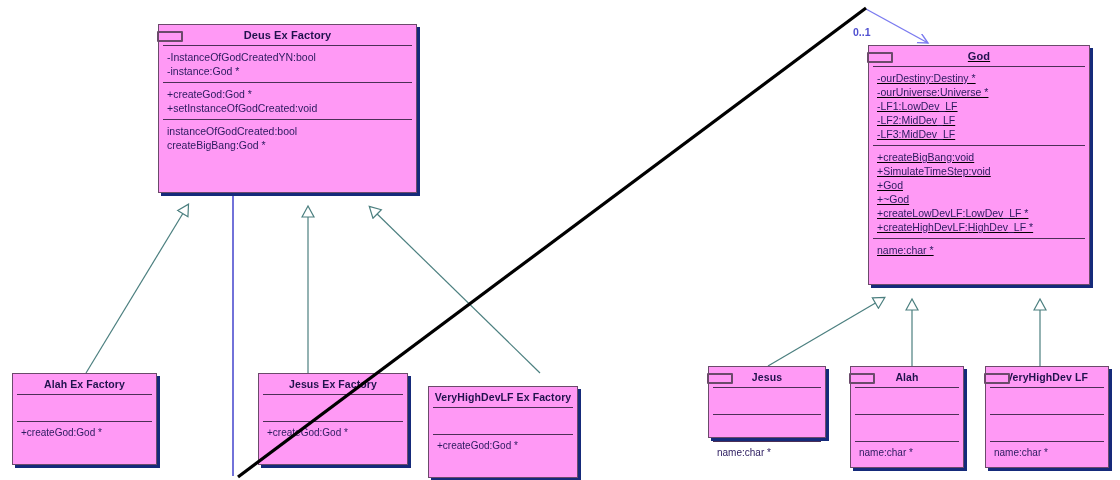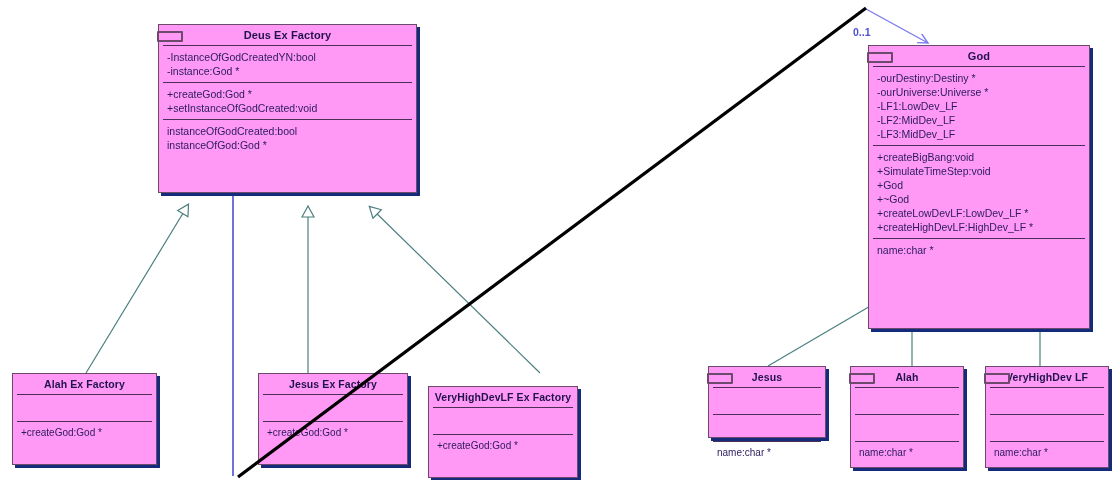--- a/index.html
+++ b/index.html
@@ -128,25 +128,25 @@
       <div class="cls-row">-instance:God *</div>
     </div>
     <div class="cls-sep"></div>
     <div class="cls-compartment">
       <div class="cls-row">+createGod:God *</div>
       <div class="cls-row">+setInstanceOfGodCreated:void</div>
     </div>
     <div class="cls-sep"></div>
     <div class="cls-compartment">
       <div class="cls-row">instanceOfGodCreated:bool</div>
-      <div class="cls-row">instanceOfGod:God *</div>
-    </div>
-  </div>
-
-  <div class="uml-class" style="left:868px;top:45px;width:222px;height:284px;">
+      <div class="cls-row">createBigBang:God *</div>
+    </div>
+  </div>
+
+  <div class="uml-class" style="left:868px;top:45px;width:222px;height:240px;text-decoration:underline;">
     <div class="tab"></div>
     <div class="cls-title">God</div>
     <div class="cls-sep"></div>
     <div class="cls-compartment">
       <div class="cls-row">-ourDestiny:Destiny *</div>
       <div class="cls-row">-ourUniverse:Universe *</div>
       <div class="cls-row">-LF1:LowDev_LF</div>
       <div class="cls-row">-LF2:MidDev_LF</div>
       <div class="cls-row">-LF3:MidDev_LF</div>
     </div>

